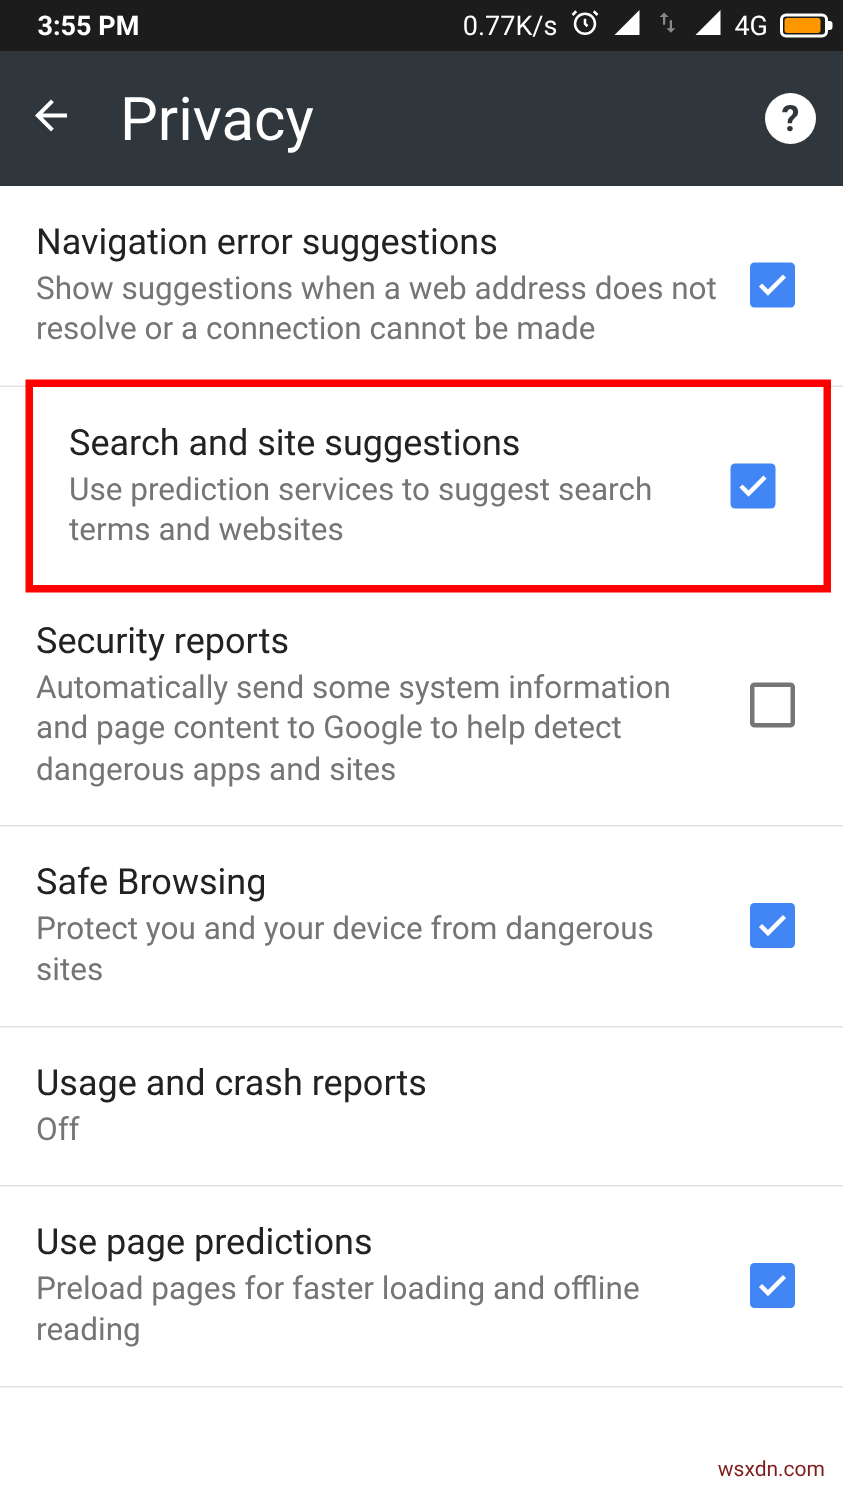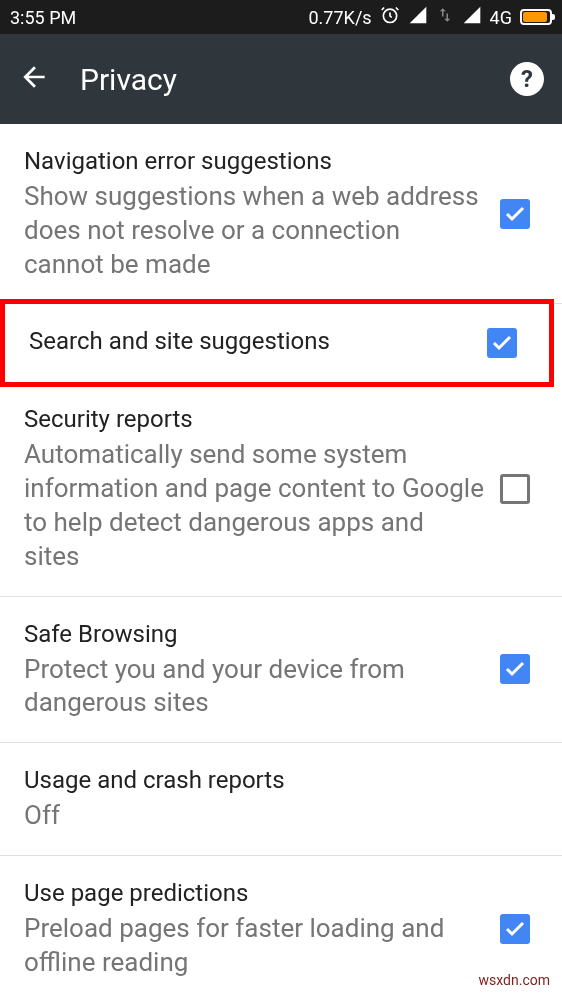--- a/index.html
+++ b/index.html
@@ -14,21 +14,21 @@
     .status-bar {
       height: 34px;
       background: #1c1c1c;
       color: #fff;
       display: flex;
       align-items: center;
       justify-content: space-between;
       padding: 0 10px;
       font-size: 18px;
     }
-    .status-left { font-weight: 400; }
+    .status-left { font-weight: 700; margin-left: 15px; }
     .status-right { display: flex; align-items: center; gap: 8px; margin-left: 43px; }
     .battery {
       width: 32px;
       height: 16px;
       border: 2px solid #fff;
       border-radius: 4px;
       position: relative;
       display: inline-block;
     }
     .battery::after {
@@ -54,21 +54,21 @@
       height: 90px;
       background: #2f363c;
       display: flex;
       align-items: center;
       padding: 0 18px;
       gap: 30px;
     }
     .back-arrow svg { width: 32px; height: 32px; }
     .app-title {
       color: #fff;
-      font-size: 30px;
+      font-size: 40px;
       font-weight: 400;
     }
     .help-icon {
       margin-left: auto;
       width: 34px;
       height: 34px;
       border-radius: 50%;
       background: #fff;
       display: flex;
       align-items: center;
@@ -86,21 +86,21 @@
       gap: 16px;
     }
     .setting-text { flex: 1; }
     .setting-title {
       font-size: 24px;
       color: #222;
       margin-bottom: 4px;
       line-height: 1.25;
     }
     .setting-desc {
-      font-size: 26px;
+      font-size: 21px;
       color: #757575;
       line-height: 1.3;
     }
     .checkbox {
       width: 30px;
       height: 30px;
       flex-shrink: 0;
       margin-right: 8px;
     }
     .checkbox.checked {
@@ -110,21 +110,21 @@
       align-items: center;
       justify-content: center;
     }
     .checkbox.checked svg { width: 24px; height: 24px; }
     .checkbox.unchecked {
       border: 3px solid #757575;
       border-radius: 3px;
     }
     .highlighted {
       border: 5px solid #ff0000;
-      margin: -5px 8px -5px 0;
+      margin: -5px 8px -5px 17px;
     }
     .watermark {
       position: absolute;
       bottom: 12px;
       right: 12px;
       font-size: 14px;
       color: #7f1d1d;
     }
   </style>
 </head>
@@ -180,20 +180,21 @@
       </div>
       <div class="checkbox checked">
         <svg viewBox="0 0 24 24" fill="none" stroke="#fff" stroke-width="3">
           <polyline points="20 6 9 17 4 12"></polyline>
         </svg>
       </div>
     </div>
     <div class="setting-item highlighted">
       <div class="setting-text">
         <div class="setting-title">Search and site suggestions</div>
+        <div class="setting-desc">Use prediction services to suggest search terms and websites</div>
       </div>
       <div class="checkbox checked">
         <svg viewBox="0 0 24 24" fill="none" stroke="#fff" stroke-width="3">
           <polyline points="20 6 9 17 4 12"></polyline>
         </svg>
       </div>
     </div>
     <div class="setting-item">
       <div class="setting-text">
         <div class="setting-title">Security reports</div>

